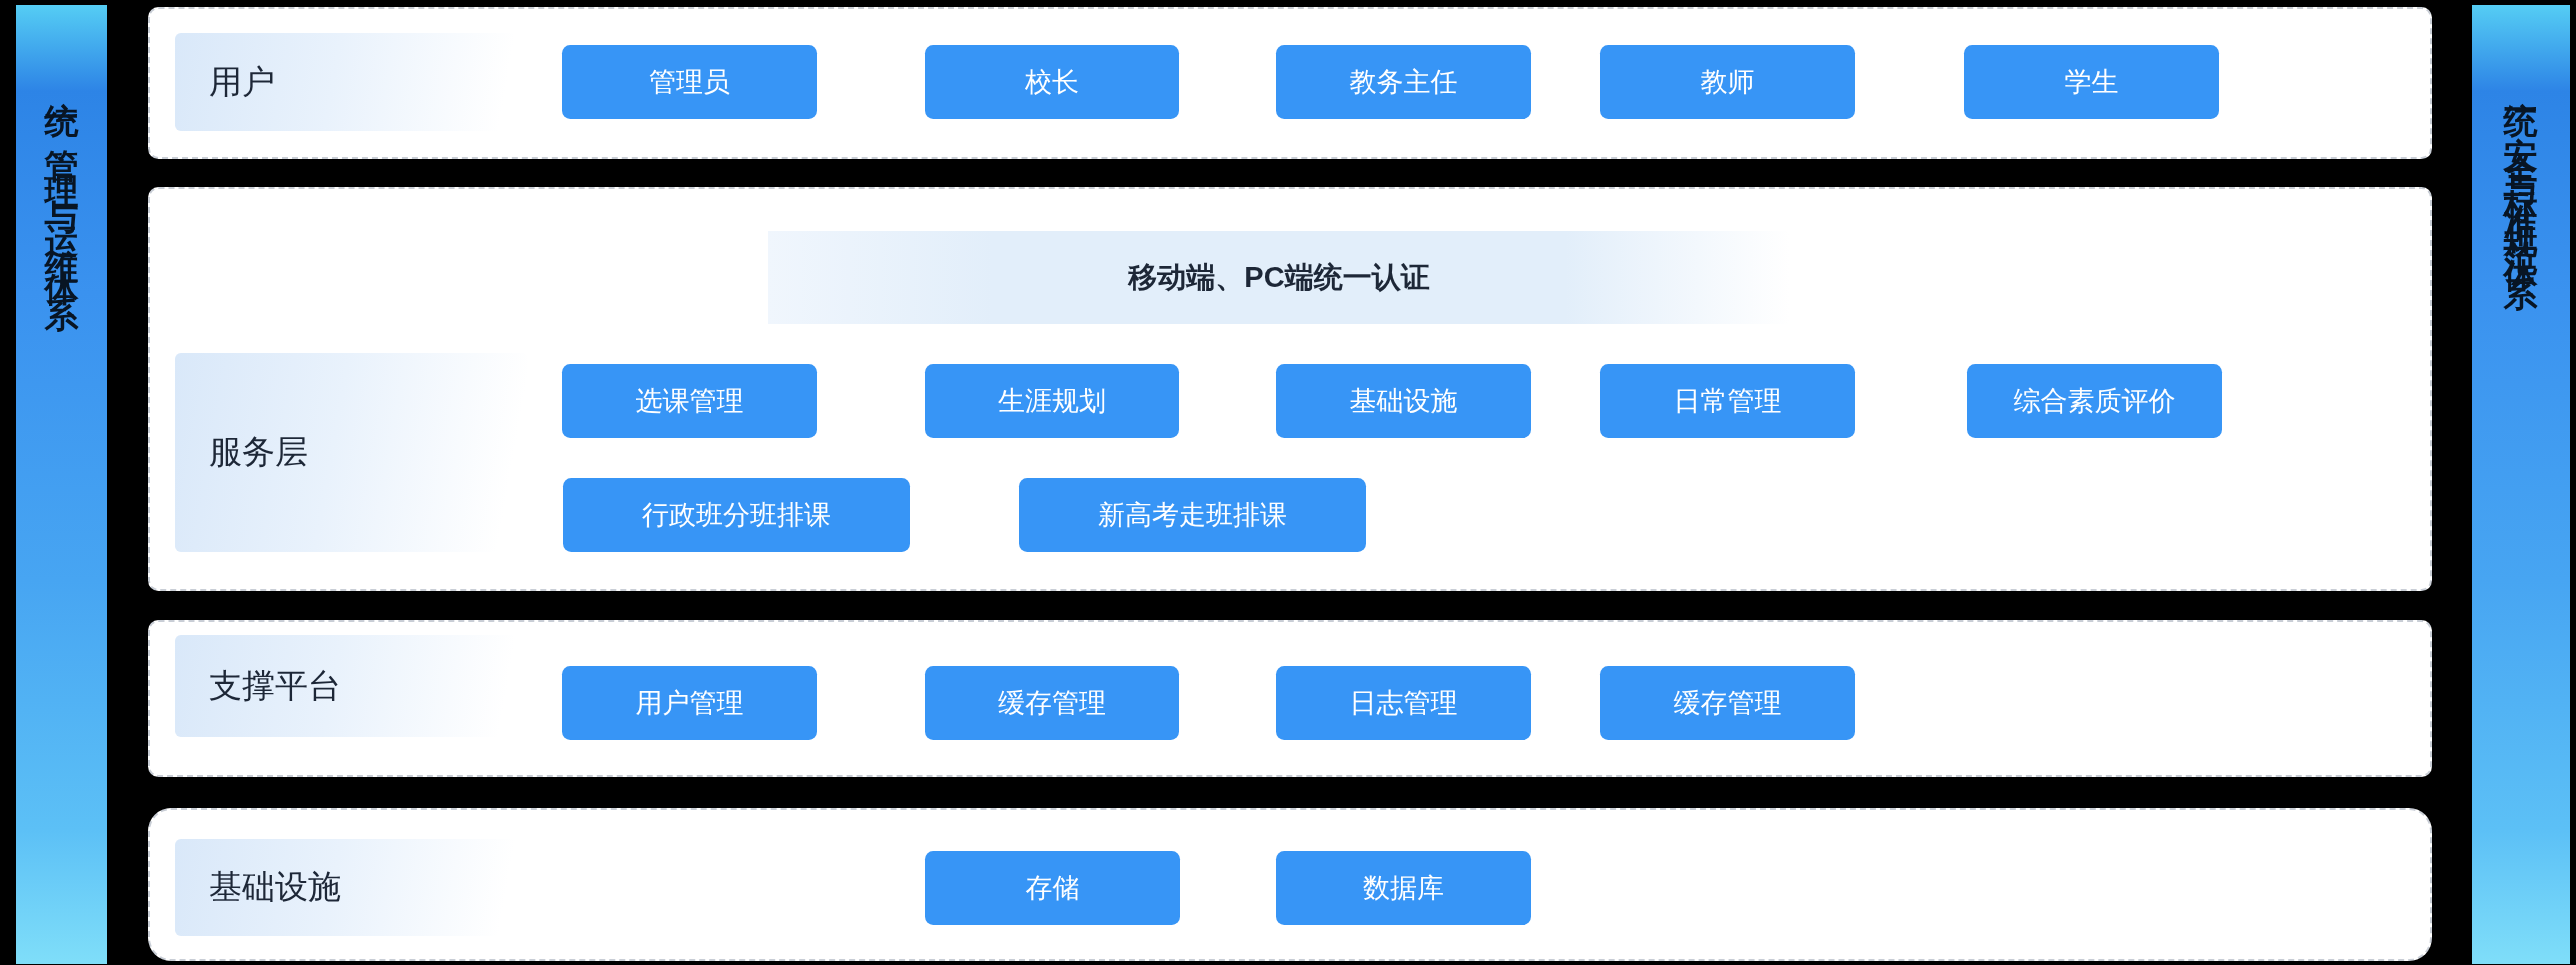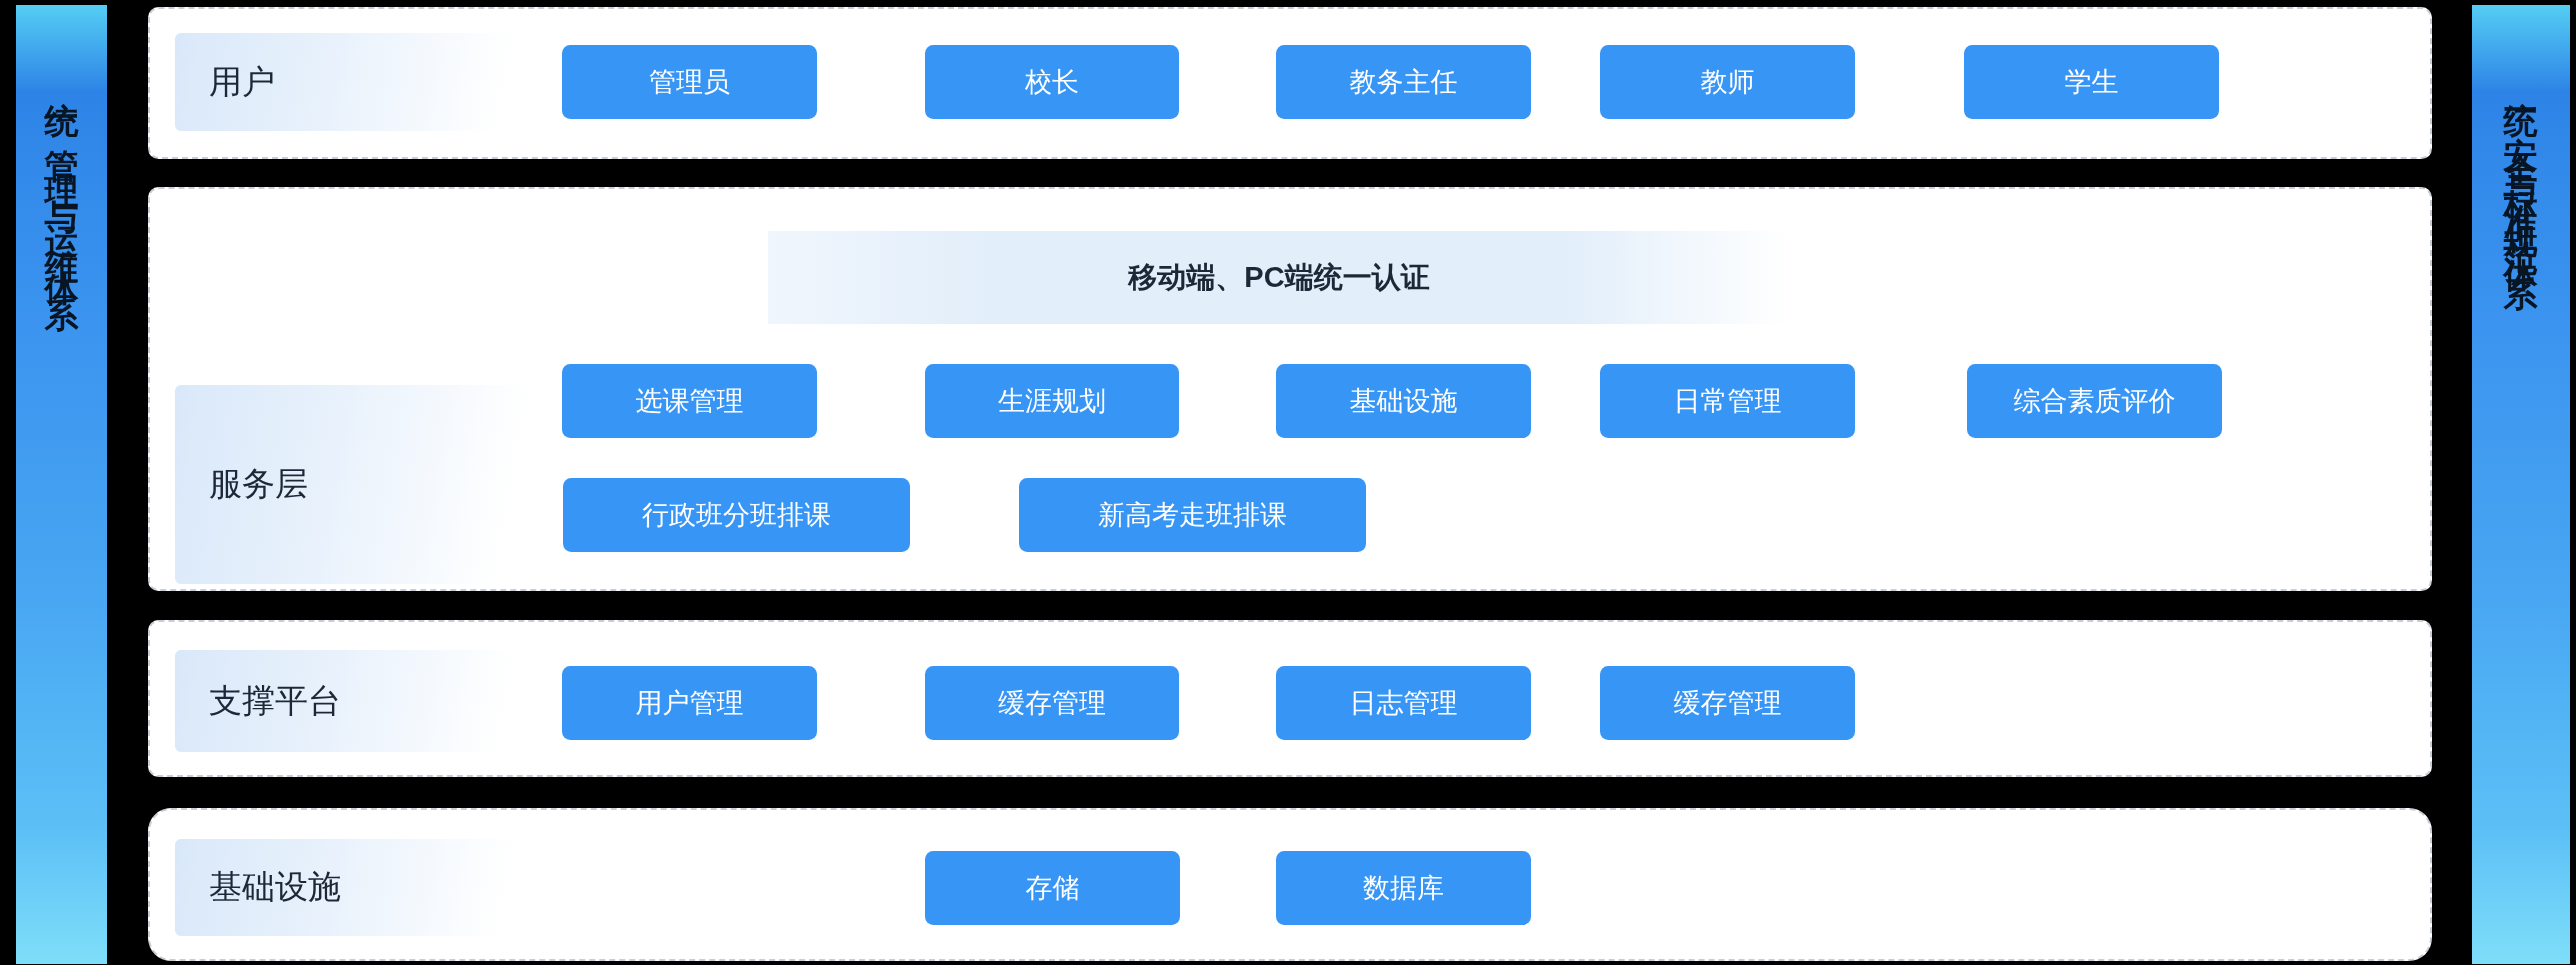--- a/index.html
+++ b/index.html
@@ -45,22 +45,22 @@
   .label-panel{
     position:absolute;left:25px;width:353px;
     border-radius:5.8px;
     background:linear-gradient(100deg,#d9e8f9 0%,#e9f2fc 45%,#ffffff 92%);
     display:flex;align-items:center;
     padding-left:34px;
     font-size:33px;font-weight:500;
     color:var(--label-text,#1d2737);
   }
   .lp1{top:24px;height:98px;}
-  .lp2{top:164px;height:199px;margin-top:32px;}
-  .lp3{top:28px;height:102px;}
+  .lp2{top:164px;height:199px;}
+  .lp3{top:13px;height:102px;}
   .lp4{top:29px;height:97px;}
   
   .auth-header{
     position:absolute;left:618px;top:42px;width:1022px;height:93px;
     background:linear-gradient(90deg,#f0f6fd 0%,#e2eefa 22%,#e2eefa 78%,#ffffff 100%);
     display:flex;align-items:center;justify-content:center;
     font-size:29px;font-weight:700;
     color:var(--label-text,#1d2737);
   }
   

